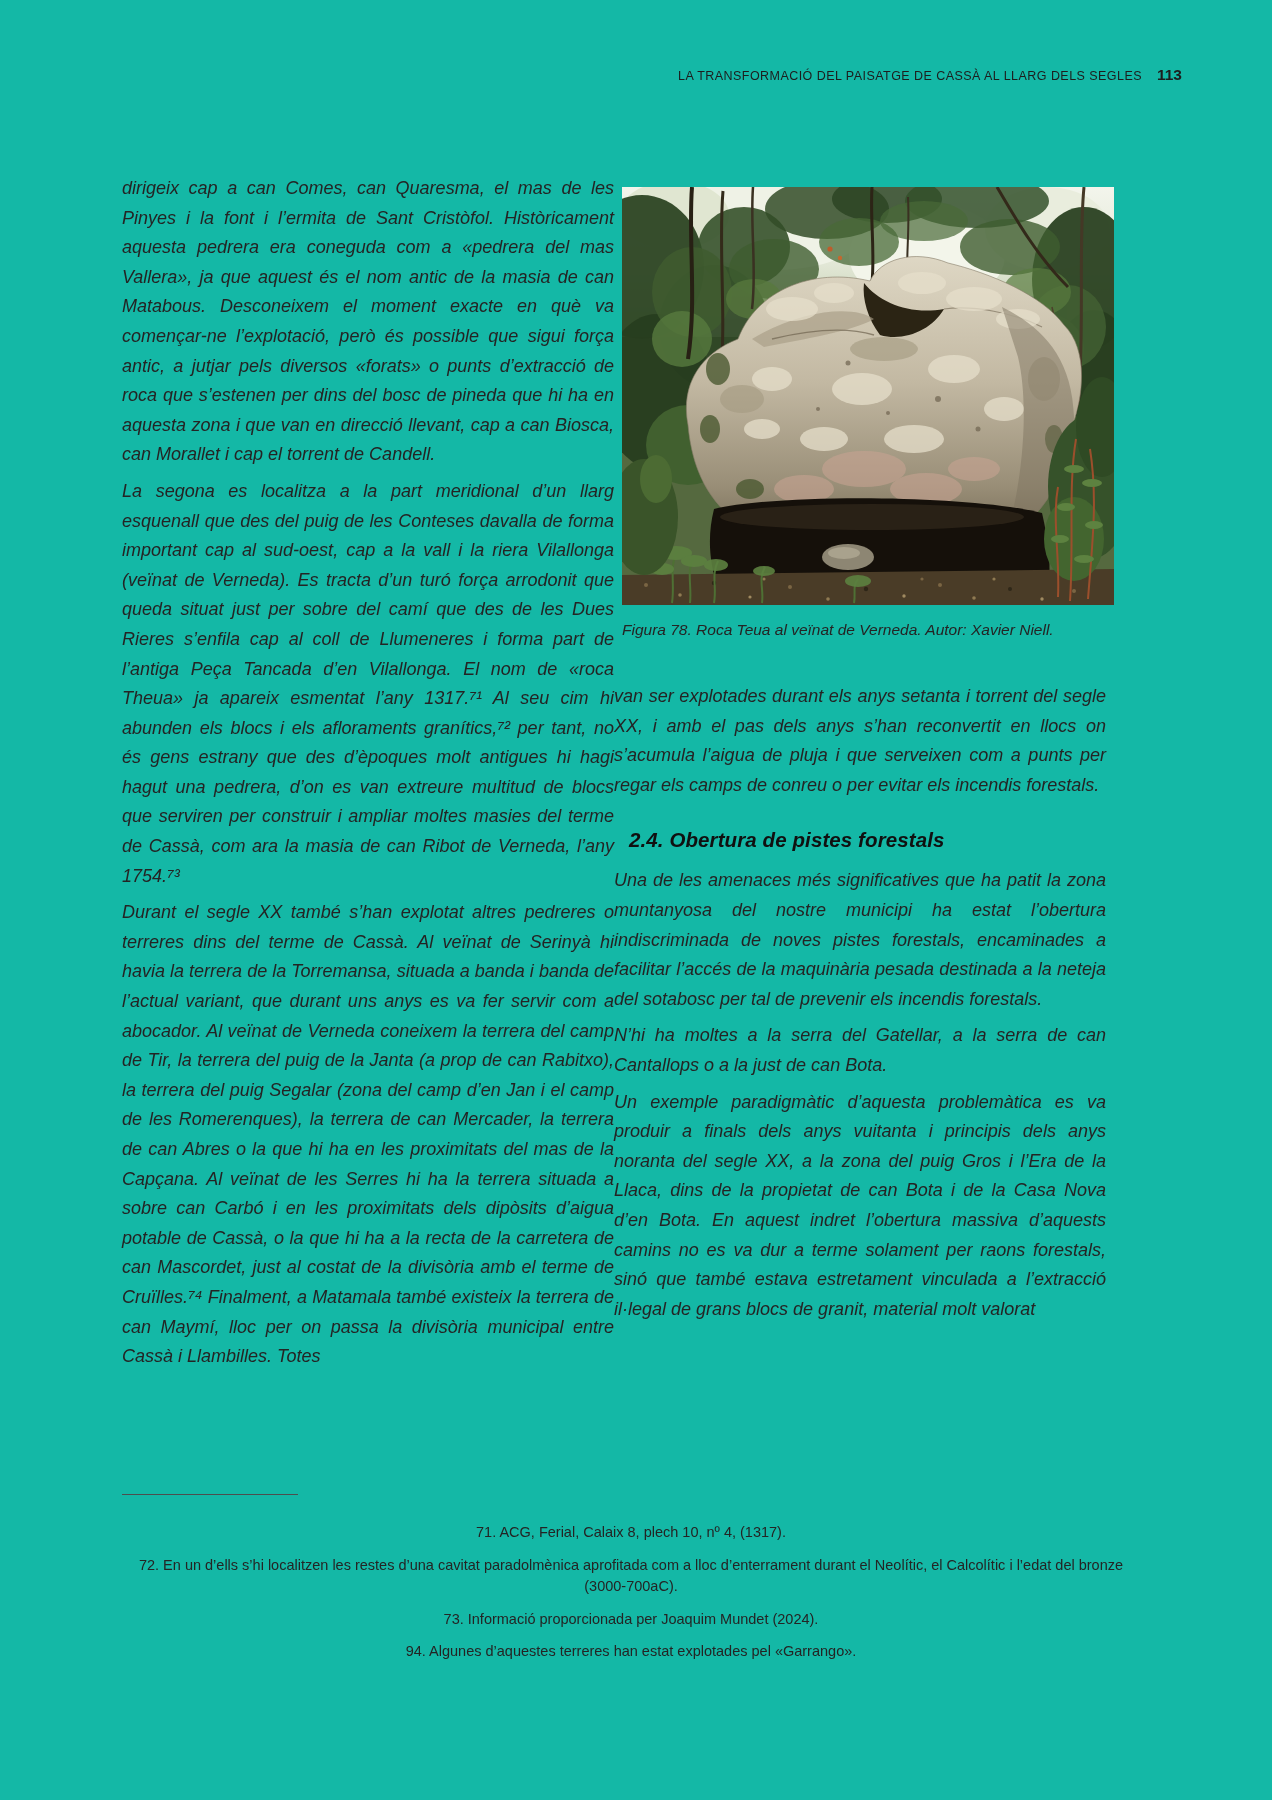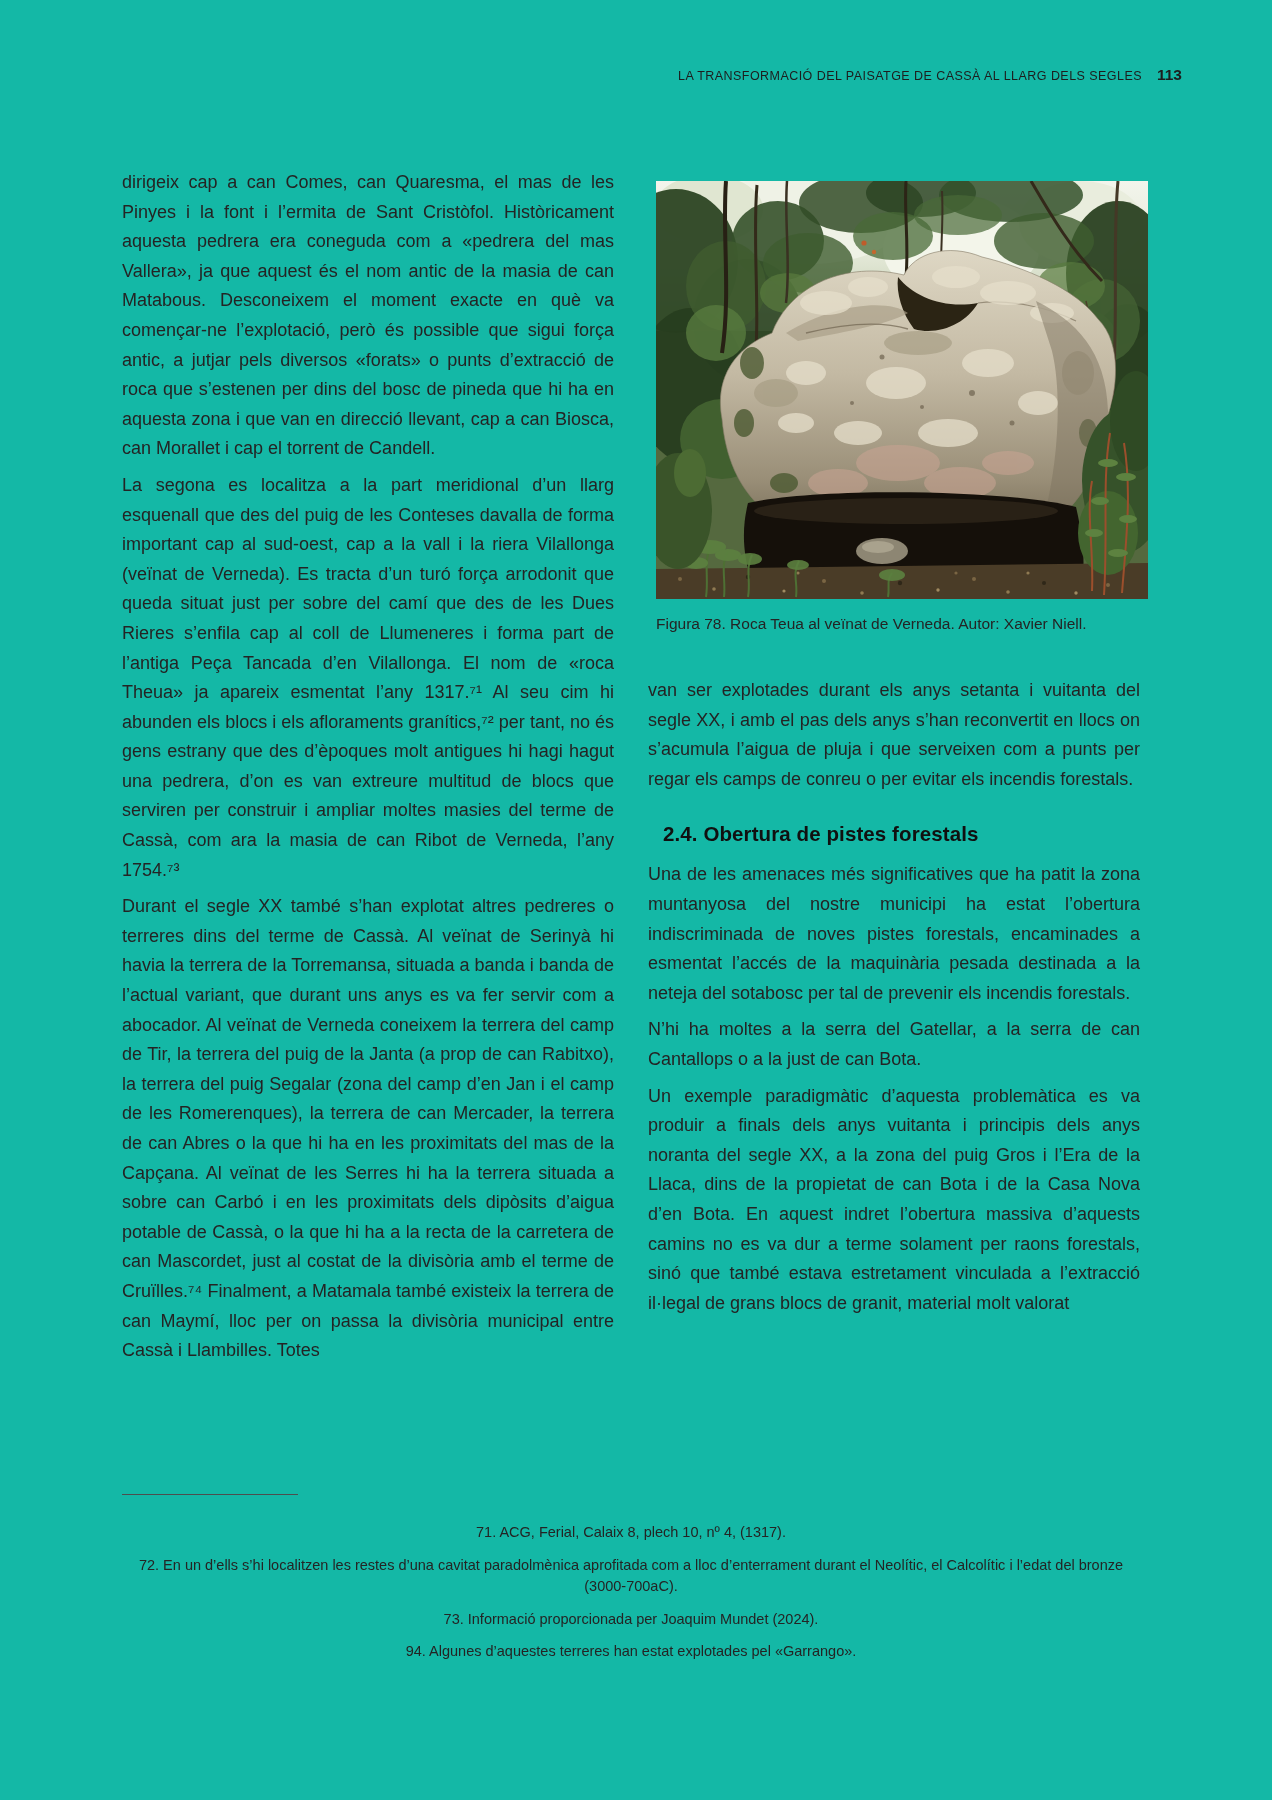--- a/index.html
+++ b/index.html
@@ -12,22 +12,22 @@
   .running-head{
     position:absolute;top:66px;left:122px;width:1060px;
     text-align:right;font-size:12.5px;letter-spacing:.45px;color:#1d1d1d;
     white-space:nowrap;
   }
   .running-head .pagenum{
     font-weight:bold;font-size:15.5px;letter-spacing:0;margin-left:15px;
   }
 
   .columns{
-    position:absolute;top:168px;left:122px;width:1018px;
-    display:flex;gap:34px;align-items:flex-start;
+    position:absolute;top:174px;left:122px;width:1018px;
+    display:flex;align-items:flex-start;font-style:italic;
   }
   .col{width:492px;}
   .col p.body{
     margin:0 0 7px 0;font-size:18px;line-height:29.6px;
     text-align:justify;color:#242424;
   }
   .col p.body:last-child{margin-bottom:0;}
 
   figure{margin:5px 12px 33px 0;padding:8px;}
   .photo{width:492px;height:418px;display:block;background:#5d7247;}
@@ -239,25 +239,25 @@
               <ellipse cx="470" cy="296" rx="10" ry="4"></ellipse>
             <ellipse cx="444" cy="320" rx="9" ry="4"></ellipse>
               <ellipse cx="472" cy="338" rx="9" ry="4"></ellipse>
             <ellipse cx="438" cy="352" rx="9" ry="4"></ellipse>
               <ellipse cx="462" cy="372" rx="10" ry="4"></ellipse>
           </g>
         </svg>
         <figcaption>Figura 78. Roca Teua al veïnat de Verneda. Autor: Xavier Niell.</figcaption>
       </figure>
 
-      <p class="body">van ser explotades durant els anys setanta i vuitanta del segle XX, i amb el pas dels anys s’han reconvertit en llocs on s’acumula l’aigua de pluja i que serveixen com a punts per regar els camps de conreu o per evitar els incendis forestals.</p>
+      <p class="body">van ser explotades durant els anys setanta i torrent del segle XX, i amb el pas dels anys s’han reconvertit en llocs on s’acumula l’aigua de pluja i que serveixen com a punts per regar els camps de conreu o per evitar els incendis forestals.</p>
 
       <h2 class="section-heading">2.4. Obertura de pistes forestals</h2>
 
-      <p class="body">Una de les amenaces més significatives que ha patit la zona muntanyosa del nostre municipi ha estat l’obertura indiscriminada de noves pistes forestals, encaminades a esmentat l’accés de la maquinària pesada destinada a la neteja del sotabosc per tal de prevenir els incendis forestals.</p>
+      <p class="body">Una de les amenaces més significatives que ha patit la zona muntanyosa del nostre municipi ha estat l’obertura indiscriminada de noves pistes forestals, encaminades a facilitar l’accés de la maquinària pesada destinada a la neteja del sotabosc per tal de prevenir els incendis forestals.</p>
       <p class="body">N’hi ha moltes a la serra del Gatellar, a la serra de can Cantallops o a la just de can Bota.</p>
       <p class="body">Un exemple paradigmàtic d’aquesta problemàtica es va produir a finals dels anys vuitanta i principis dels anys noranta del segle XX, a la zona del puig Gros i l’Era de la Llaca, dins de la propietat de can Bota i de la Casa Nova d’en Bota. En aquest indret l’obertura massiva d’aquests camins no es va dur a terme solament per raons forestals, sinó que també estava estretament vinculada a l’extracció il·legal de grans blocs de granit, material molt valorat</p>
     </div>
   </div>
 
   <div class="footnotes">
     <div class="fn-rule"></div>
     <p>71. ACG, Ferial, Calaix 8, plech 10, nº 4, (1317).</p>
     <p>72. En un d’ells s’hi localitzen les restes d’una cavitat paradolmènica aprofitada com a lloc d’enterrament durant el Neolític, el Calcolític i l’edat del bronze (3000-700aC).</p>
     <p>73. Informació proporcionada per Joaquim Mundet (2024).</p>

